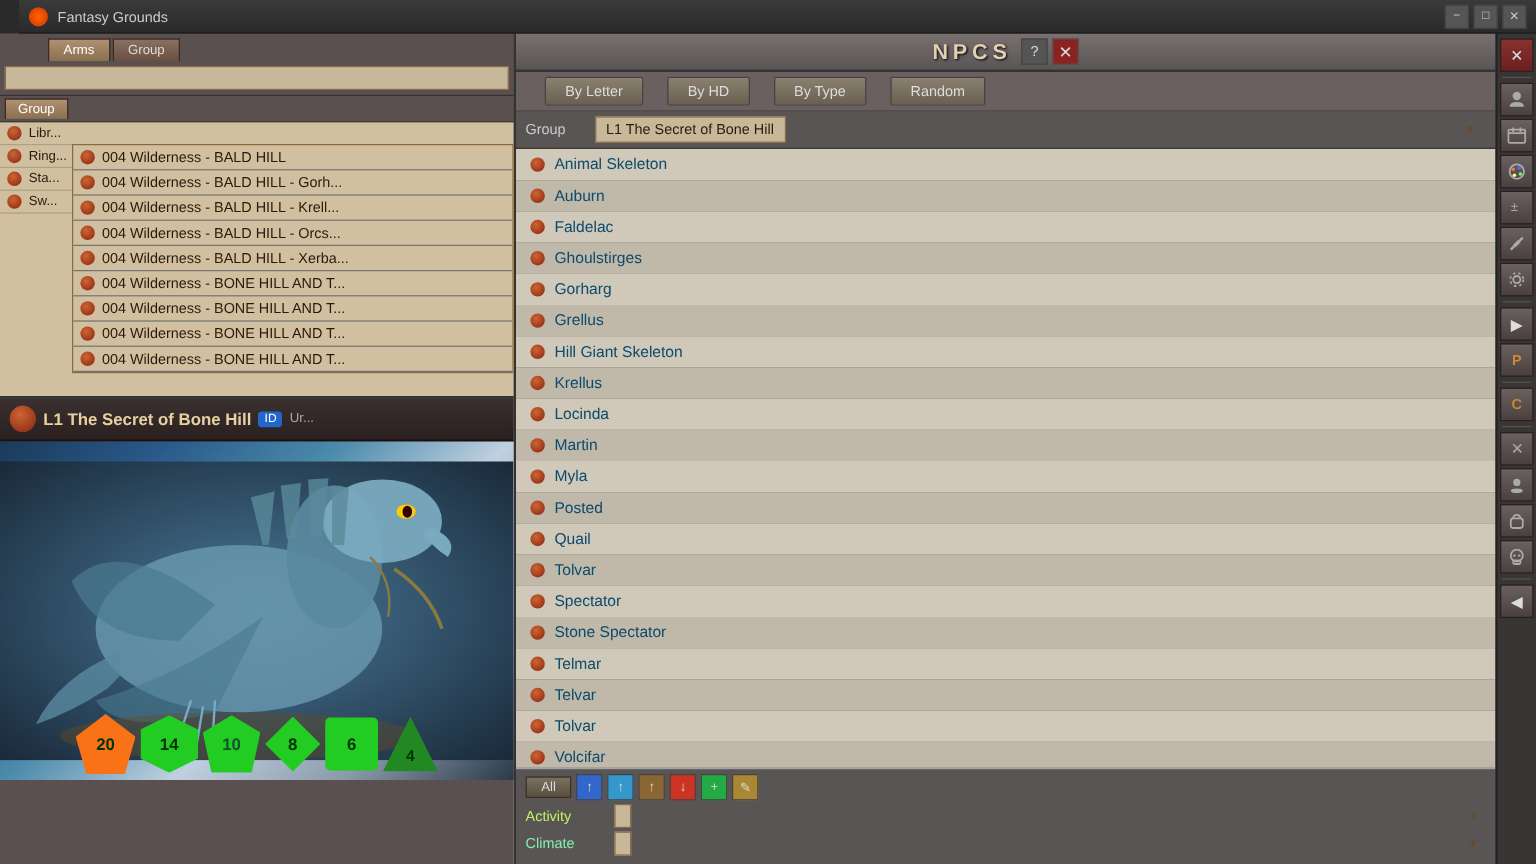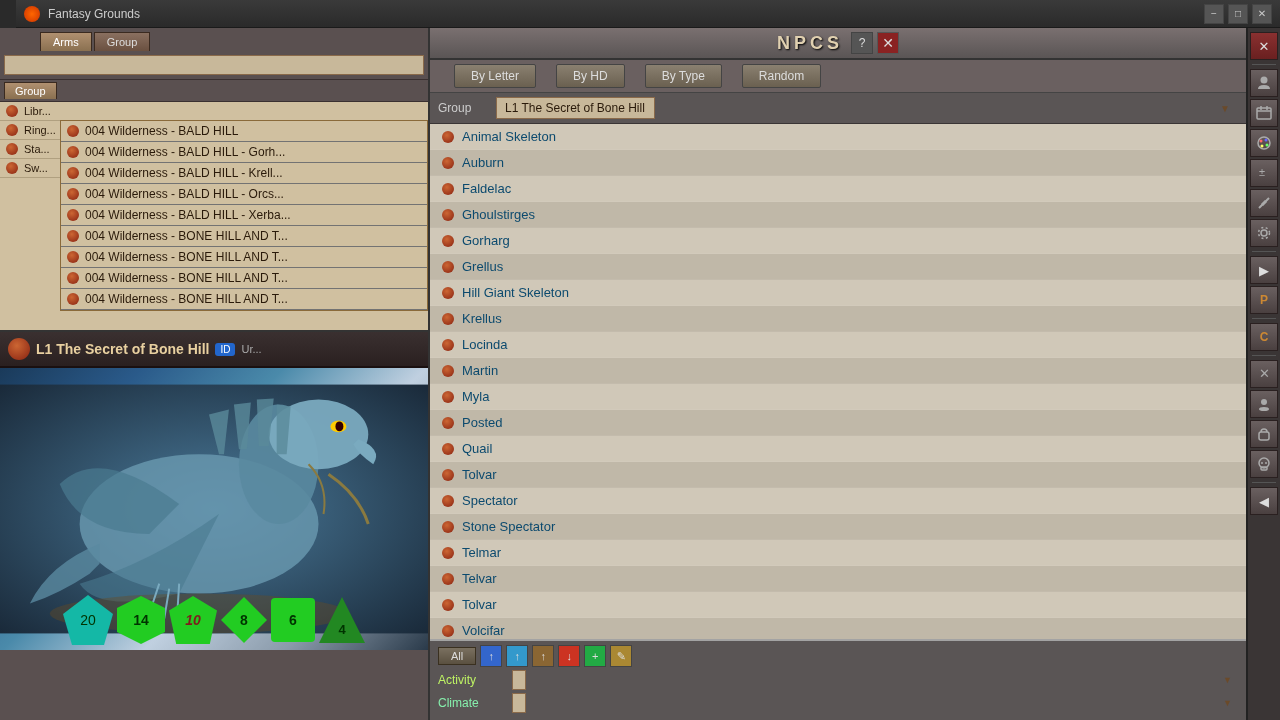--- a/index.html
+++ b/index.html
@@ -553,25 +553,25 @@
           <path d="M310,80 Q330,100 325,130" stroke="#8a7a40" stroke-width="2" fill="none"></path>
 
           <ellipse cx="200" cy="230" rx="150" ry="20" fill="#6a4a20" opacity="0.4"></ellipse>
 
           <path d="M160,200 L150,230 M170,205 L165,235 M180,200 L178,232" stroke="#7aaabf" stroke-width="2" fill="none"></path>
         </svg>
       </div>
 
       <div class="dice-row">
 
-        <div style="width:50px;height:50px;background:#14b8a6;clip-path:polygon(50% 0%,100% 38%,82% 100%,18% 100%,0% 38%);display:flex;align-items:center;justify-content:center;color:#003300;font-weight:normal;font-size:14px;">20</div>
+        <div style="width:50px;height:50px;background:#f97316;clip-path:polygon(50% 0%,100% 38%,82% 100%,18% 100%,0% 38%);display:flex;align-items:center;justify-content:center;color:#003300;font-weight:bold;font-size:14px;">20</div>
 
         <div style="width:48px;height:48px;background:#22cc22;clip-path:polygon(50% 0%,100% 25%,100% 75%,50% 100%,0% 75%,0% 25%);display:flex;align-items:center;justify-content:center;color:#003300;font-weight:bold;font-size:14px;">14</div>
 
-        <div style="width:48px;height:48px;background:#22cc22;clip-path:polygon(50% 0%,100% 30%,85% 100%,15% 100%,0% 30%);display:flex;align-items:center;justify-content:center;color:#7f1d1d;font-weight:bold;font-size:14px;font-style:italic;">10</div>
+        <div style="width:48px;height:48px;background:#22cc22;clip-path:polygon(50% 0%,100% 30%,85% 100%,15% 100%,0% 30%);display:flex;align-items:center;justify-content:center;color:#14532d;font-weight:bold;font-size:14px;">10</div>
 
         <div style="width:46px;height:46px;background:#22cc22;clip-path:polygon(50% 0%,100% 50%,50% 100%,0% 50%);display:flex;align-items:center;justify-content:center;color:#003300;font-weight:bold;font-size:14px;">8</div>
 
         <div style="width:44px;height:44px;background:#22cc22;border-radius:4px;display:flex;align-items:center;justify-content:center;color:#003300;font-weight:bold;font-size:14px;">6</div>
 
         <div style="width:46px;height:46px;background:#228822;clip-path:polygon(50% 0%,100% 100%,0% 100%);display:flex;align-items:flex-end;justify-content:center;padding-bottom:6px;color:#003300;font-weight:bold;font-size:13px;">4</div>
       </div>
 
     </div>
   </div>

